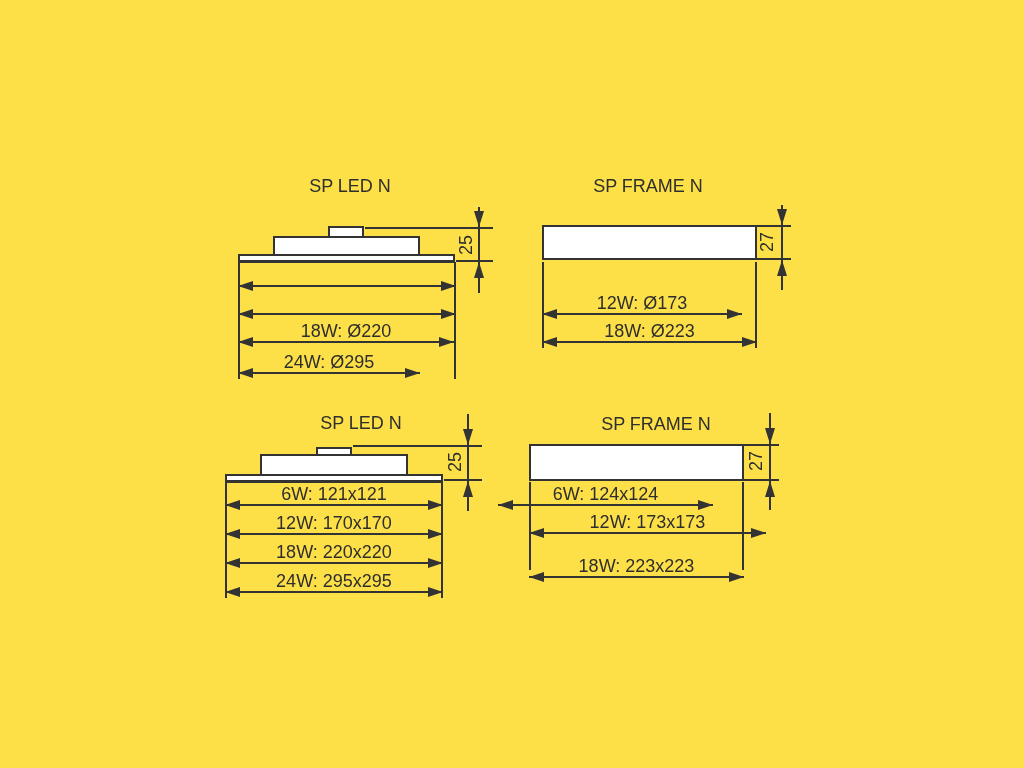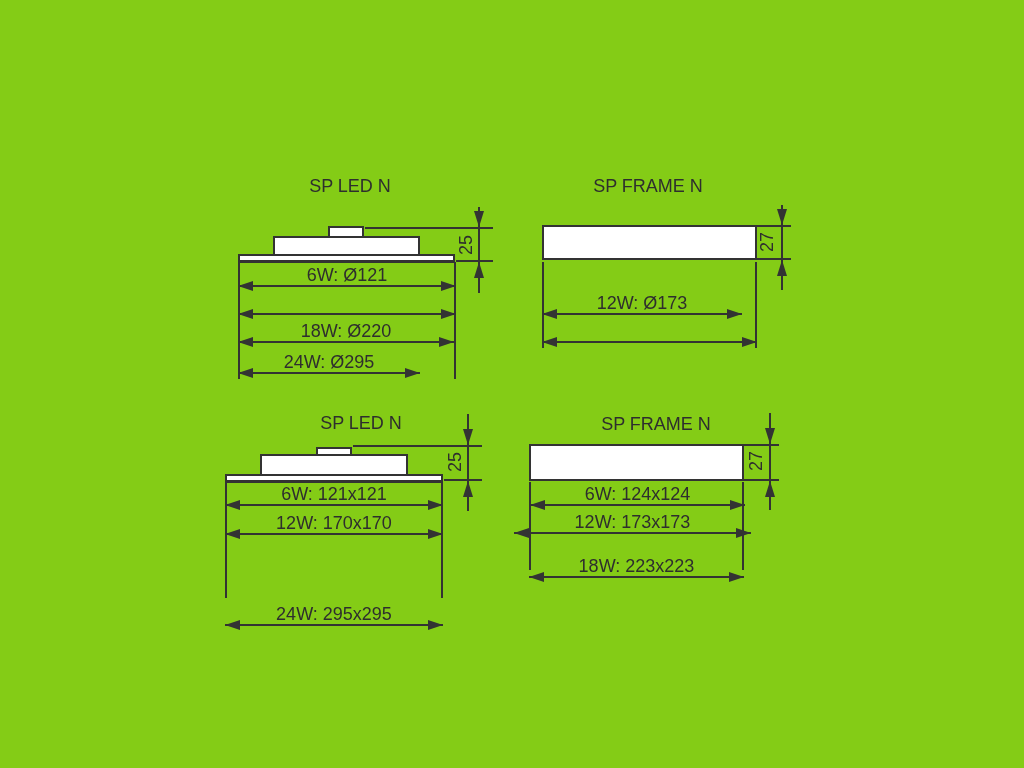--- a/index.html
+++ b/index.html
@@ -1,19 +1,19 @@
 <!DOCTYPE html>
 <html><head>
 <meta charset="utf-8">
 <style>
   html,body{margin:0;padding:0;background:#ffffff;}
   #canvas{
     position:relative;
     width:1024px;height:768px;
-    background:#84cc16;
+    background:#fde047;
     font-family:"Liberation Sans", sans-serif;
     color:#2e2e2e;
     overflow:hidden;
   }
   .t-title{
     position:absolute;
     transform:translateX(-50%);
     font-size:18px;
     line-height:18px;
     white-space:nowrap;
@@ -56,21 +56,20 @@
   <div class="t-title" style="left:350px;top:177px;">SP LED N</div>
 
   <div class="shape base" style="left:238px;top:254px;width:217px;height:9px;"></div>
   <div class="shape" style="left:273px;top:236px;width:147px;height:20px;"></div>
   <div class="shape" style="left:328px;top:226px;width:36px;height:12px;"></div>
 
   <div class="vline" style="left:238px;top:262px;width:2px;height:117px;"></div>
   <div class="vline" style="left:454px;top:262px;width:2px;height:117px;"></div>
 
   <div class="dim-row" style="left:238px;top:265px;width:218px;">
-    <span class="lbl">6W: Ø121</span>
     <div class="line"></div>
     <div class="ah ah-l"></div>
     <div class="ah ah-r"></div>
   </div>
   <div class="dim-row" style="left:238px;top:293px;width:218px;">
     <div class="line"></div>
     <div class="ah ah-l"></div>
     <div class="ah ah-r"></div>
   </div>
   <div class="dim-row" style="left:238px;top:321px;width:216px;text-decoration:underline;">
@@ -100,20 +99,21 @@
   <div class="vline" style="left:542px;top:262px;width:2px;height:86px;"></div>
   <div class="vline" style="left:755px;top:262px;width:2px;height:86px;"></div>
 
   <div class="dim-row" style="left:542px;top:293px;width:200px;">
     <span class="lbl">12W: Ø173</span>
     <div class="line"></div>
     <div class="ah ah-l"></div>
     <div class="ah ah-r"></div>
   </div>
   <div class="dim-row" style="left:542px;top:321px;width:215px;">
+    <span class="lbl">18W: Ø223</span>
     <div class="line"></div>
     <div class="ah ah-l"></div>
     <div class="ah ah-r"></div>
   </div>
 
   <div class="hline" style="left:757px;top:225px;width:34px;height:2px;"></div>
   <div class="hline" style="left:757px;top:258px;width:34px;height:2px;"></div>
   <div class="vline" style="left:781px;top:205px;width:2px;height:85px;"></div>
   <div class="ah ah-d" style="left:777px;top:209px;"></div>
   <div class="ah ah-u" style="left:777px;top:260px;"></div>
@@ -133,48 +133,54 @@
     <div class="line"></div>
     <div class="ah ah-l"></div>
     <div class="ah ah-r"></div>
   </div>
   <div class="dim-row" style="left:225px;top:513px;width:218px;">
     <span class="lbl">12W: 170x170</span>
     <div class="line"></div>
     <div class="ah ah-l"></div>
     <div class="ah ah-r"></div>
   </div>
-  <div class="dim-row" style="left:225px;top:571px;width:218px;margin-top:33px;">
+  <div class="dim-row" style="left:225px;top:542px;width:218px;">
+    <span class="lbl">18W: 220x220</span>
+    <div class="line"></div>
+    <div class="ah ah-l"></div>
+    <div class="ah ah-r"></div>
+  </div>
+  <div class="dim-row" style="left:225px;top:571px;width:218px;">
     <span class="lbl">24W: 295x295</span>
     <div class="line"></div>
     <div class="ah ah-l"></div>
     <div class="ah ah-r"></div>
   </div>
 
   <div class="hline" style="left:353px;top:445px;width:129px;height:2px;"></div>
   <div class="hline" style="left:444px;top:479px;width:38px;height:2px;"></div>
   <div class="vline" style="left:467px;top:414px;width:2px;height:97px;"></div>
   <div class="ah ah-d" style="left:463px;top:429px;"></div>
   <div class="ah ah-u" style="left:463px;top:481px;"></div>
   <span class="rot-lbl" style="left:455px;top:462px;">25</span>
 
   <div class="t-title" style="left:656px;top:415px;">SP FRAME N</div>
 
   <div class="shape" style="left:529px;top:444px;width:215px;height:37px;"></div>
 
   <div class="vline" style="left:529px;top:482px;width:2px;height:88px;"></div>
   <div class="vline" style="left:742px;top:482px;width:2px;height:88px;"></div>
 
-  <div class="dim-row" style="left:530px;top:484px;width:215px;">
+  <div class="dim-row" style="left:498px;top:484px;width:215px;">
     <span class="lbl">6W: 124x124</span>
     <div class="line"></div>
     <div class="ah ah-l"></div>
     <div class="ah ah-r"></div>
   </div>
-  <div class="dim-row" style="left:514px;top:512px;width:237px;">
+  <div class="dim-row" style="left:529px;top:512px;width:237px;">
     <span class="lbl">12W: 173x173</span>
     <div class="line"></div>
     <div class="ah ah-l"></div>
     <div class="ah ah-r"></div>
   </div>
   <div class="dim-row" style="left:529px;top:556px;width:215px;">
     <span class="lbl">18W: 223x223</span>
     <div class="line"></div>
     <div class="ah ah-l"></div>
     <div class="ah ah-r"></div>

